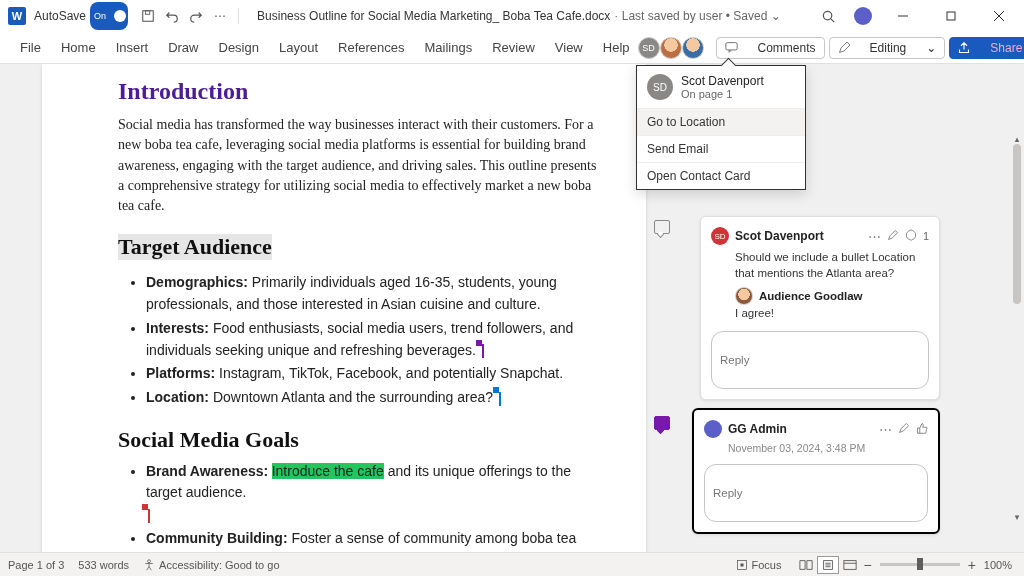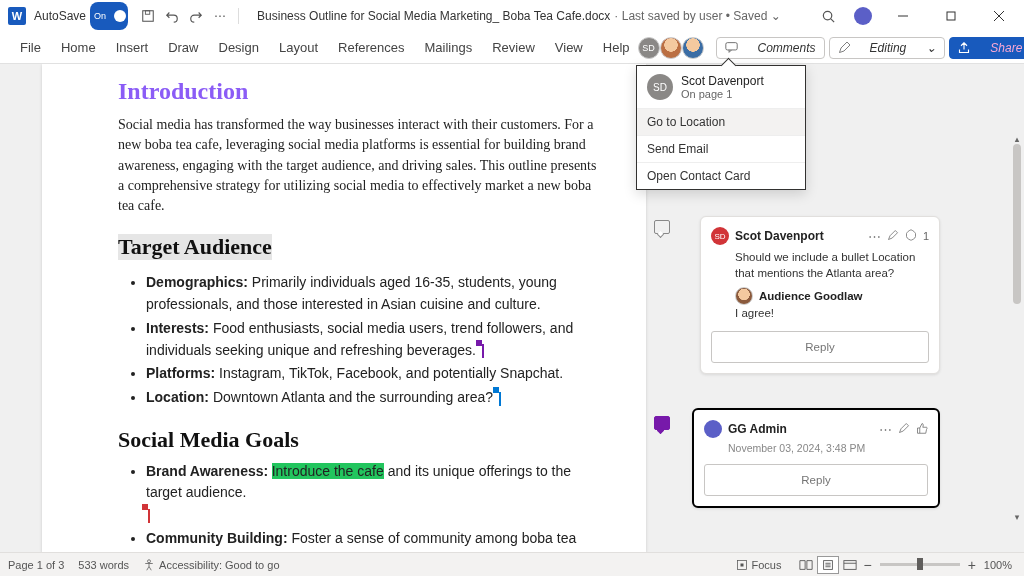--- a/index.html
+++ b/index.html
@@ -23,37 +23,37 @@
 
 
 .ribbon { height: 32px; background: #fff; display: flex; align-items: center; padding: 0 10px; border-bottom: 1px solid #e1e1e1; font-size: 13px; }
 .ribbon-tab { padding: 6px 10px; color: #444; cursor: pointer; }
 .ribbon-spacer { flex: 1; }
 .presence-group { display: flex; align-items: center; gap: 2px; margin-right: 8px; position: relative; }
 .presence-avatar { width: 22px; height: 22px; border-radius: 50%; border: 1px solid #ccc; display: flex; align-items: center; justify-content: center; font-size: 9px; color: #fff; background: #888; margin-left: -2px; }
 .presence-avatar.sd { background: #8a8886; }
 .presence-avatar.p2 { background: #e2a9c0; background-image: radial-gradient(circle at 50% 35%, #f4c99f 40%, #bb6f43 42%); }
 .presence-avatar.p3 { background: #b8d8e8; background-image: radial-gradient(circle at 50% 35%, #f4c99f 40%, #3a6da5 42%); }
-.ribbon-btn { display: flex; align-items: center; gap: 20px; padding: 3px 8px; border: 1px solid #c8c6c4; border-radius: 4px; font-size: 12px; color: #333; margin-left: 4px; background: #fff; font-style: italic; }
+.ribbon-btn { display: flex; align-items: center; gap: 20px; padding: 3px 8px; border: 1px solid #c8c6c4; border-radius: 4px; font-size: 12px; color: #333; margin-left: 4px; background: #fff; }
 .ribbon-btn.share { background: #185abd; color: #f9a8d4; border-color: #185abd; }
 
 
 .presence-card { position: absolute; top: 65px; left: 636px; width: 170px; background: #fff; border: 1px solid #323130; box-shadow: 0 4px 12px rgba(0,0,0,.15); z-index: 50; }
 .presence-card::before { content: ''; position: absolute; top: -6px; left: 86px; width: 10px; height: 10px; background: #fff; border-left: 1px solid #323130; border-top: 1px solid #323130; transform: rotate(45deg); }
 .pc-header { display: flex; align-items: center; padding: 8px 10px; gap: 8px; }
 .pc-avatar { width: 26px; height: 26px; border-radius: 50%; background: #8a8886; color: #fff; display: flex; align-items: center; justify-content: center; font-size: 10px; }
 .pc-name { font-size: 12px; color: #222; }
 .pc-sub { font-size: 11px; color: #666; }
 .pc-item { padding: 6px 10px; font-size: 12px; color: #333; border-top: 1px solid #eee; }
 .pc-item.hover { background: #f3f2f1; }
 
 
 .doc-area { position: absolute; top: 64px; left: 0; right: 0; bottom: 24px; background: #f0f0f0; overflow: hidden; }
 .page { position: absolute; left: 42px; top: 0; width: 604px; bottom: 0; background: #fff; box-shadow: 0 1px 3px rgba(0,0,0,.15); padding: 14px 44px 20px 76px; overflow: hidden; }
-.page h1 { font-size: 24px; font-weight: 700; color: #8b5cf6; margin-bottom: 10px; font-family: Georgia, serif; }
+.page h1 { font-size: 24px; font-weight: 700; color: #4c1d95; margin-bottom: 10px; font-family: Georgia, serif; }
 .page h2 { font-size: 22px; font-weight: 700; color: #111; margin: 18px 0 8px; font-family: Georgia, serif; }
 .page h2.hl { background: #e6e6e6; display: inline-block; }
 .page p { font-size: 14px; color: #222; line-height: 1.45; font-family: Georgia, serif; }
 .page ul { margin-left: 28px; margin-top: 4px; }
 .page li { font-size: 14px; color: #222; line-height: 1.55; margin-bottom: 2px; font-family: Georgia, serif; }
 .page li .bold { font-weight: 700; }
 .hl-text { background: #22c55e; }
 .cursor-mark { display: inline-block; width: 2px; height: 14px; vertical-align: middle; }
 .cursor-purple { background: #7719aa; }
 .cursor-blue { background: #0078d4; }
@@ -76,21 +76,21 @@
 .cc-avatar { width: 18px; height: 18px; border-radius: 50%; display: flex; align-items: center; justify-content: center; font-size: 8px; color: #fff; }
 .cc-avatar.sd { background: #d13438; }
 .cc-avatar.gg { background: #5b5fc7; }
 .cc-avatar.sg { background: #fff; border: 1px solid #ccc; background-image: radial-gradient(circle at 50% 40%, #f4c99f 45%, #8b5a3c 47%); }
 .cc-name { font-size: 12px; font-weight: 600; color: #222; flex: 1; }
 .cc-actions { display: flex; align-items: center; gap: 6px; color: #666; font-size: 13px; }
 .cc-text { font-size: 11.5px; color: #333; line-height: 1.4; margin-left: 24px; margin-bottom: 6px; }
 .cc-date { font-size: 10.5px; color: #888; margin-left: 24px; margin-bottom: 6px; }
 .cc-reply { display: flex; align-items: center; gap: 6px; margin-left: 24px; margin-top: 2px; }
 .cc-reply-inner .cc-name { font-size: 11.5px; }
-.cc-input { width: 100%; border: 1px solid #c8c6c4; border-radius: 3px; padding: 9px 8px; font-size: 11.5px; color: #666; margin-top: 4px; text-align: center; }
+.cc-input { width: 100%; border: 1px solid #c8c6c4; border-radius: 12px; padding: 22px 8px; font-size: 11.5px; color: #666; margin-top: 4px; }
 .cc-badge { font-size: 11px; color: #666; }
 
 
 .scrollbar { position: absolute; right: 2px; top: 70px; bottom: 30px; width: 10px; }
 .scrollbar-track { position: absolute; top: 10px; bottom: 10px; left: 2px; width: 6px; background: #f0f0f0; }
 .scrollbar-thumb { position: absolute; top: 10px; left: 1px; width: 8px; height: 160px; background: #c8c6c4; border-radius: 4px; }
 .scrollbar-arrow { position: absolute; left: 0; width: 10px; height: 10px; color: #666; font-size: 9px; text-align: center; }
 
 
 .statusbar { position: absolute; bottom: 0; left: 0; right: 0; height: 24px; background: #f3f2f1; border-top: 1px solid #e1dfdd; display: flex; align-items: center; padding: 0 8px; font-size: 11px; color: #555; }

